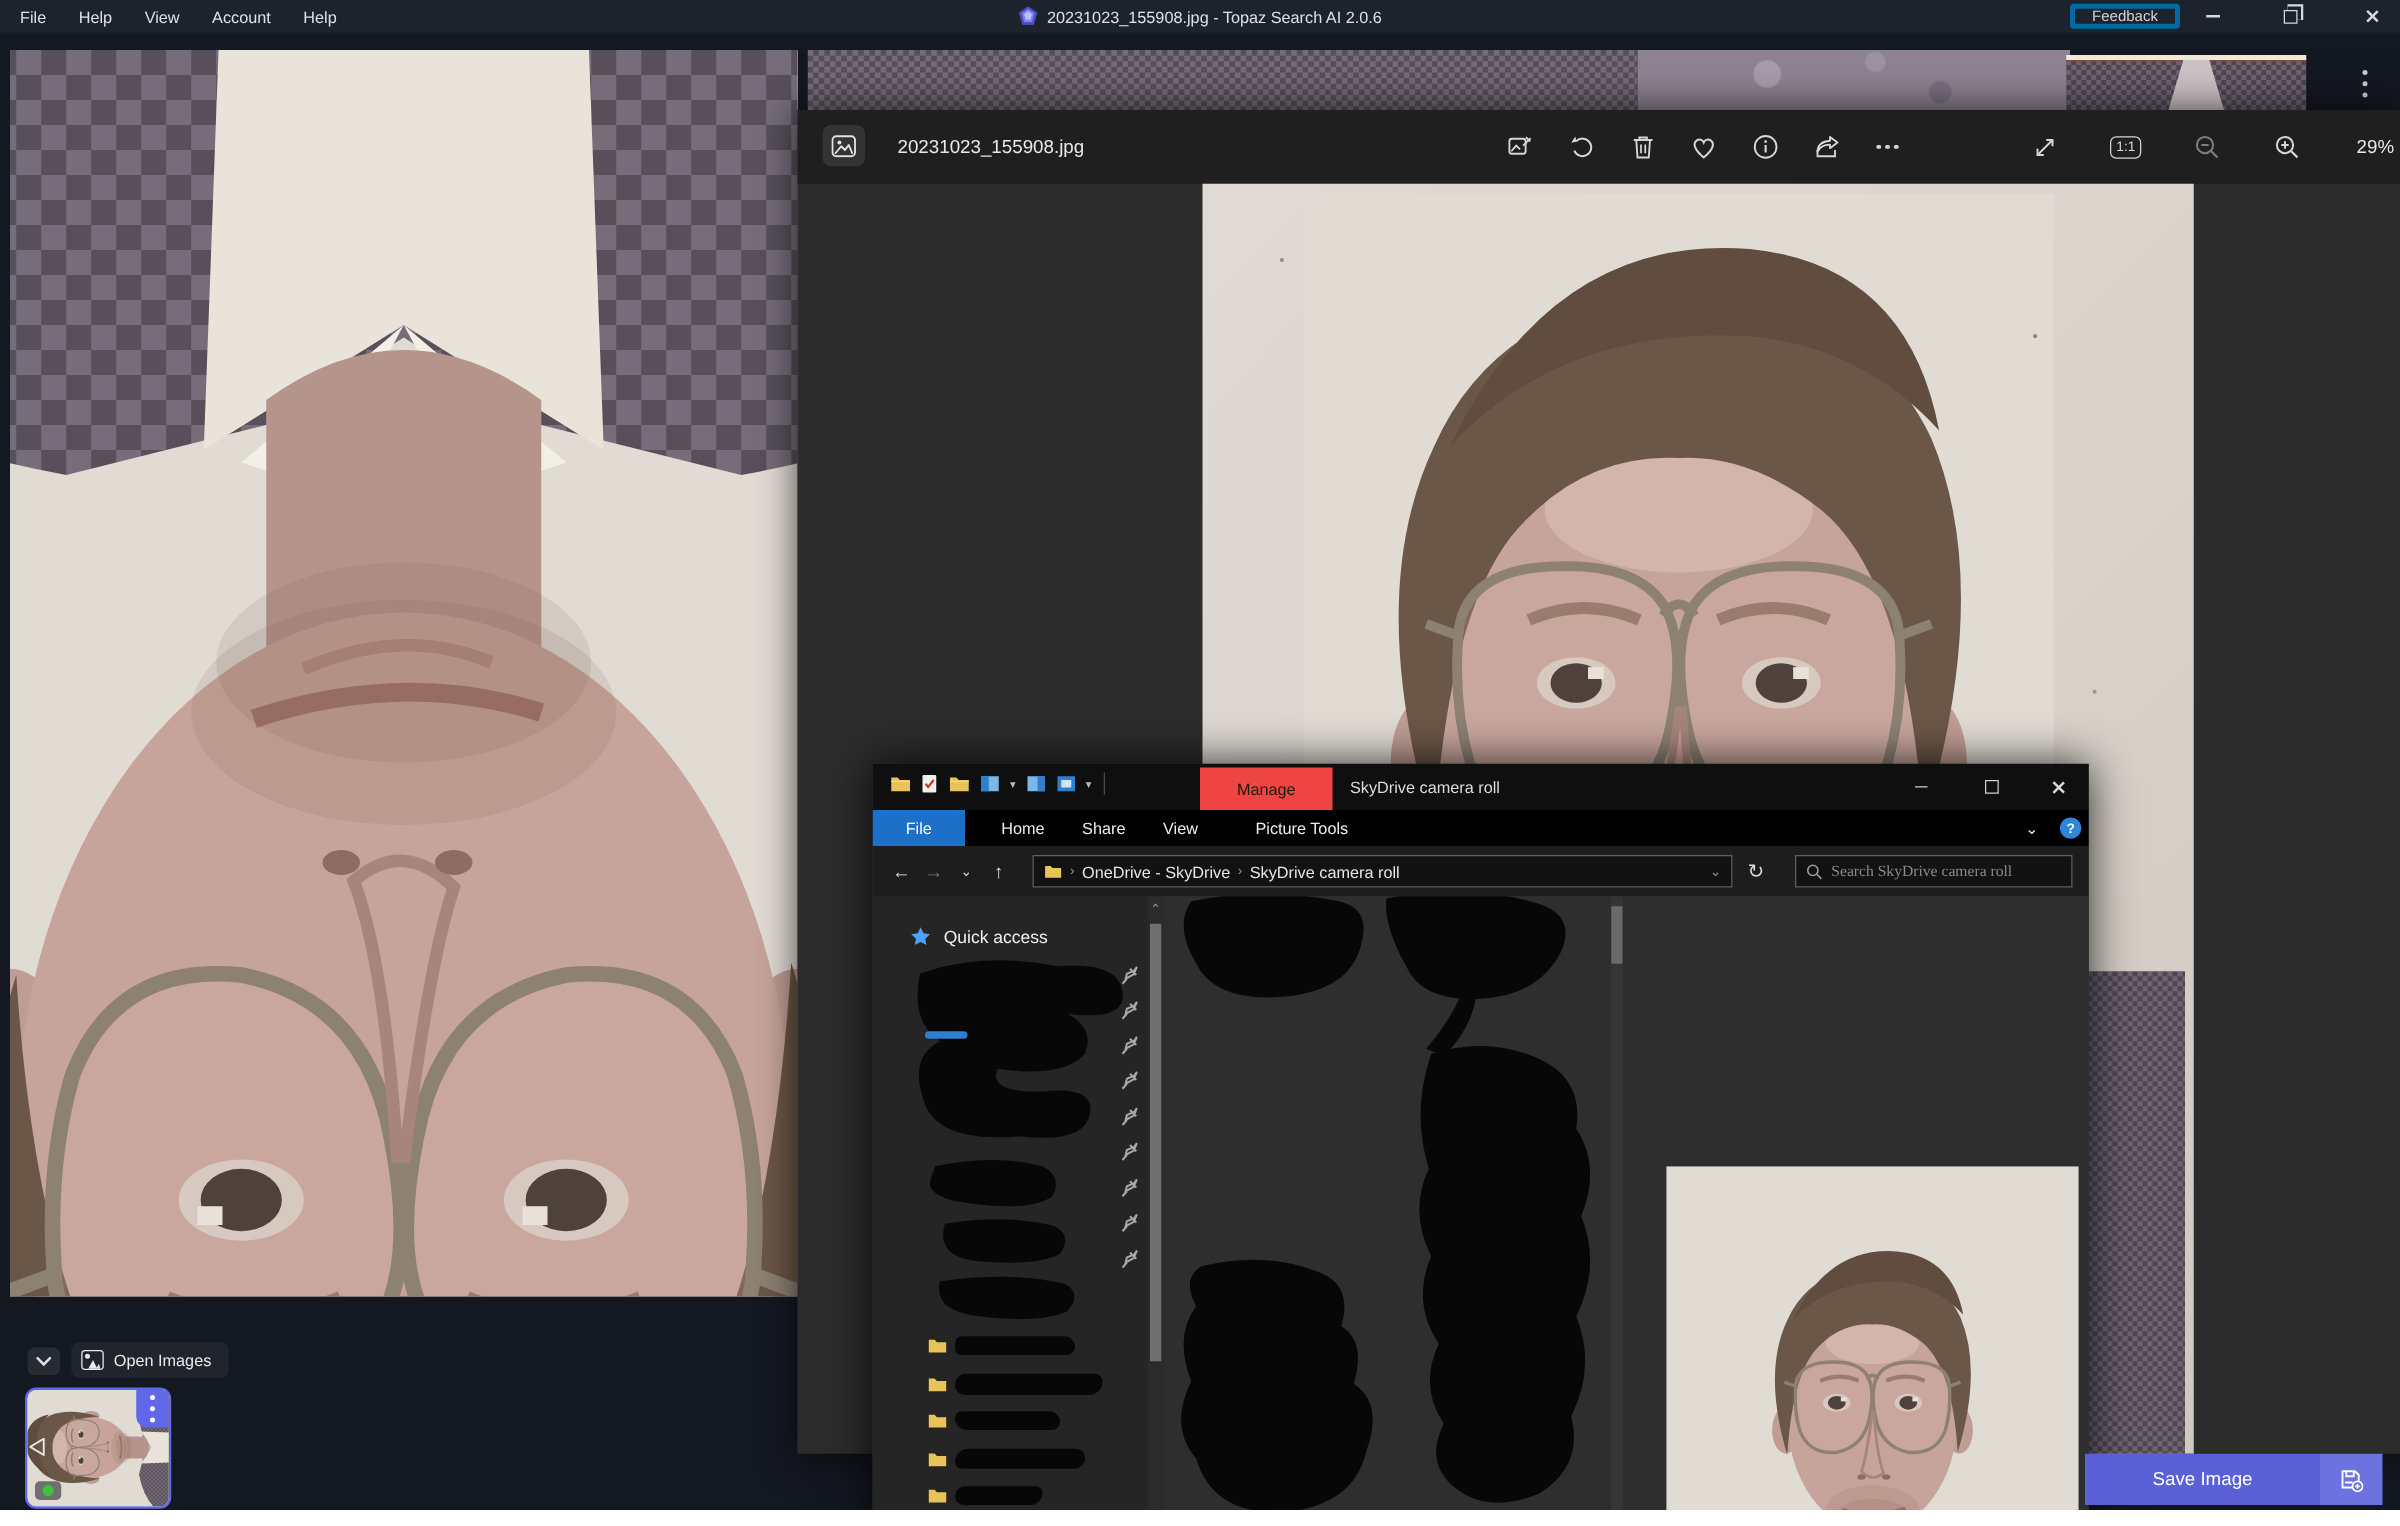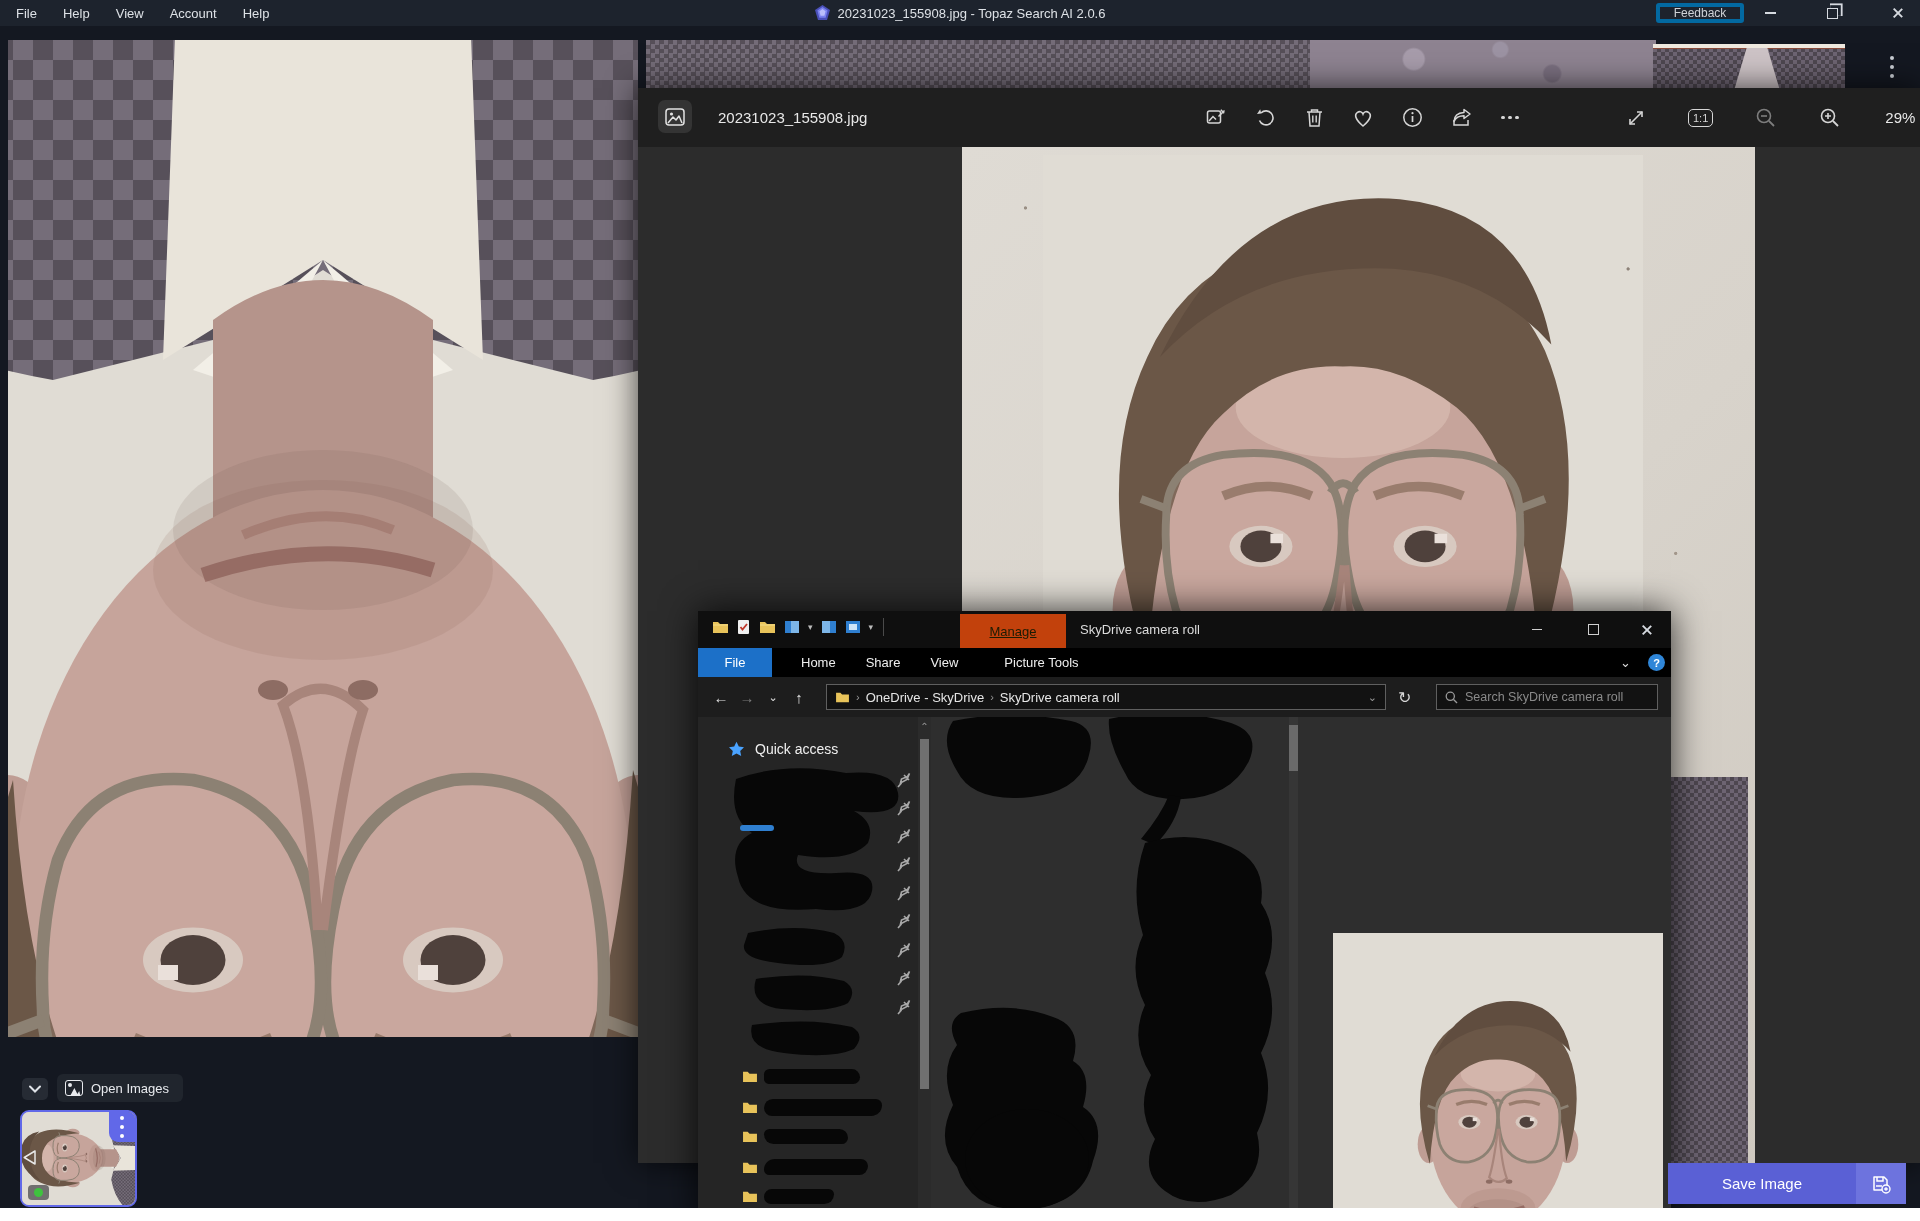--- a/index.html
+++ b/index.html
@@ -102,22 +102,22 @@
                background:repeating-conic-gradient(#4e4750 0% 25%, #6d6472 0% 50%) 0 0/8px 8px; }
 
   
   .ex-window { position:absolute; left:698px; top:611px; width:973px; height:610px; background:#2e2e2e;
                box-shadow:0 0 34px rgba(0,0,0,.8); z-index:10; overflow:hidden; color:#e6e6e6; }
   .ex-titlebar { position:absolute; left:0; top:0; width:100%; height:37px; background:#0f0f0f;
                  display:flex; align-items:center; }
   .ex-qat { position:absolute; left:14px; top:7px; display:flex; gap:8px; align-items:center; }
   .qat-sep { width:1px; height:18px; background:#4a4a4a; margin:0 2px; }
   .caret { font-size:9px; color:#bbb; }
-  .ex-manage { position:absolute; left:262px; top:3px; width:106px; height:34px; background:#c2410c;
-               color:#1c1c04; font-size:13px; display:flex; align-items:center; justify-content:center;text-decoration:underline; }
+  .ex-manage { position:absolute; left:262px; top:3px; width:106px; height:34px; background:#ef4444;
+               color:#1c1c04; font-size:13px; display:flex; align-items:center; justify-content:center; }
   .ex-title { position:absolute; left:382px; top:0; height:37px; display:flex; align-items:center;
               font-size:13px; color:#dcdcdc; }
   .ex-ctl { position:absolute; top:0; height:37px; width:34px; display:flex; align-items:center;
             justify-content:center; color:#cfcfcf; }
   .ex-min { left:822px; } .ex-max { left:878px; } .ex-close { left:932px; }
   .ex-min::before { content:""; width:10px; height:1.2px; background:#cfcfcf; display:block; }
   .ex-max::before { content:""; width:9px; height:9px; border:1.2px solid #cfcfcf; display:block; }
   .ex-menubar { position:absolute; left:0; top:37px; width:100%; height:29px; background:#000;
                 display:flex; align-items:center; font-size:13px; }
   .ex-file-tab { width:74px; height:29px; background:#1c70c8; color:#fff; display:flex;
@@ -132,21 +132,21 @@
   .nav-ico { width:26px; display:flex; justify-content:center; color:#e0e0e0; font-size:15px; }
   .nav-dim { color:#7c7c7c; }
   .addr-box { position:absolute; left:128px; top:7px; width:560px; height:26px; background:#121212;
               border:1px solid #5f5f5f; display:flex; align-items:center; gap:6px; padding:0 8px; font-size:13px; }
   .addr-chev { color:#9a9a9a; font-size:11px; }
   .addr-box .spacer { flex:1; }
   .refresh-ico { position:absolute; left:700px; color:#d8d8d8; font-size:16px; }
   .search-box { position:absolute; left:738px; top:7px; width:222px; height:26px; background:#121212;
                 border:1px solid #5f5f5f; display:flex; align-items:center; gap:7px; padding:0 8px; }
   .search-box input { background:transparent; border:none; outline:none; color:#ef4444; font-size:12.5px;
-                      width:170px; font-family:Liberation Sans, sans-serif; }
+                      width:170px; font-family:Liberation Serif, serif; }
   .search-box input::placeholder { color:#8a8a8a; }
 
   .ex-body { position:absolute; left:0; top:106px; width:973px; height:504px; }
   .ex-sidebar { position:absolute; left:0; top:0; width:233px; height:504px; background:#252525; overflow:hidden; }
   .qa-row { position:absolute; left:30px; top:24px; display:flex; align-items:center; gap:10px;
             font-size:14px; color:#f0f0f0; }
   .sb-scroll { position:absolute; left:220px; top:0; width:13px; height:504px; background:#2b2b2b; }
   .sb-thumb { position:absolute; left:2px; top:22px; width:9px; height:350px; background:#707070; }
   .sb-up { position:absolute; left:1px; top:4px; color:#9a9a9a; font-size:10px; width:11px; text-align:center; }
   .sb-item { position:absolute; display:flex; align-items:center; gap:6px; }

